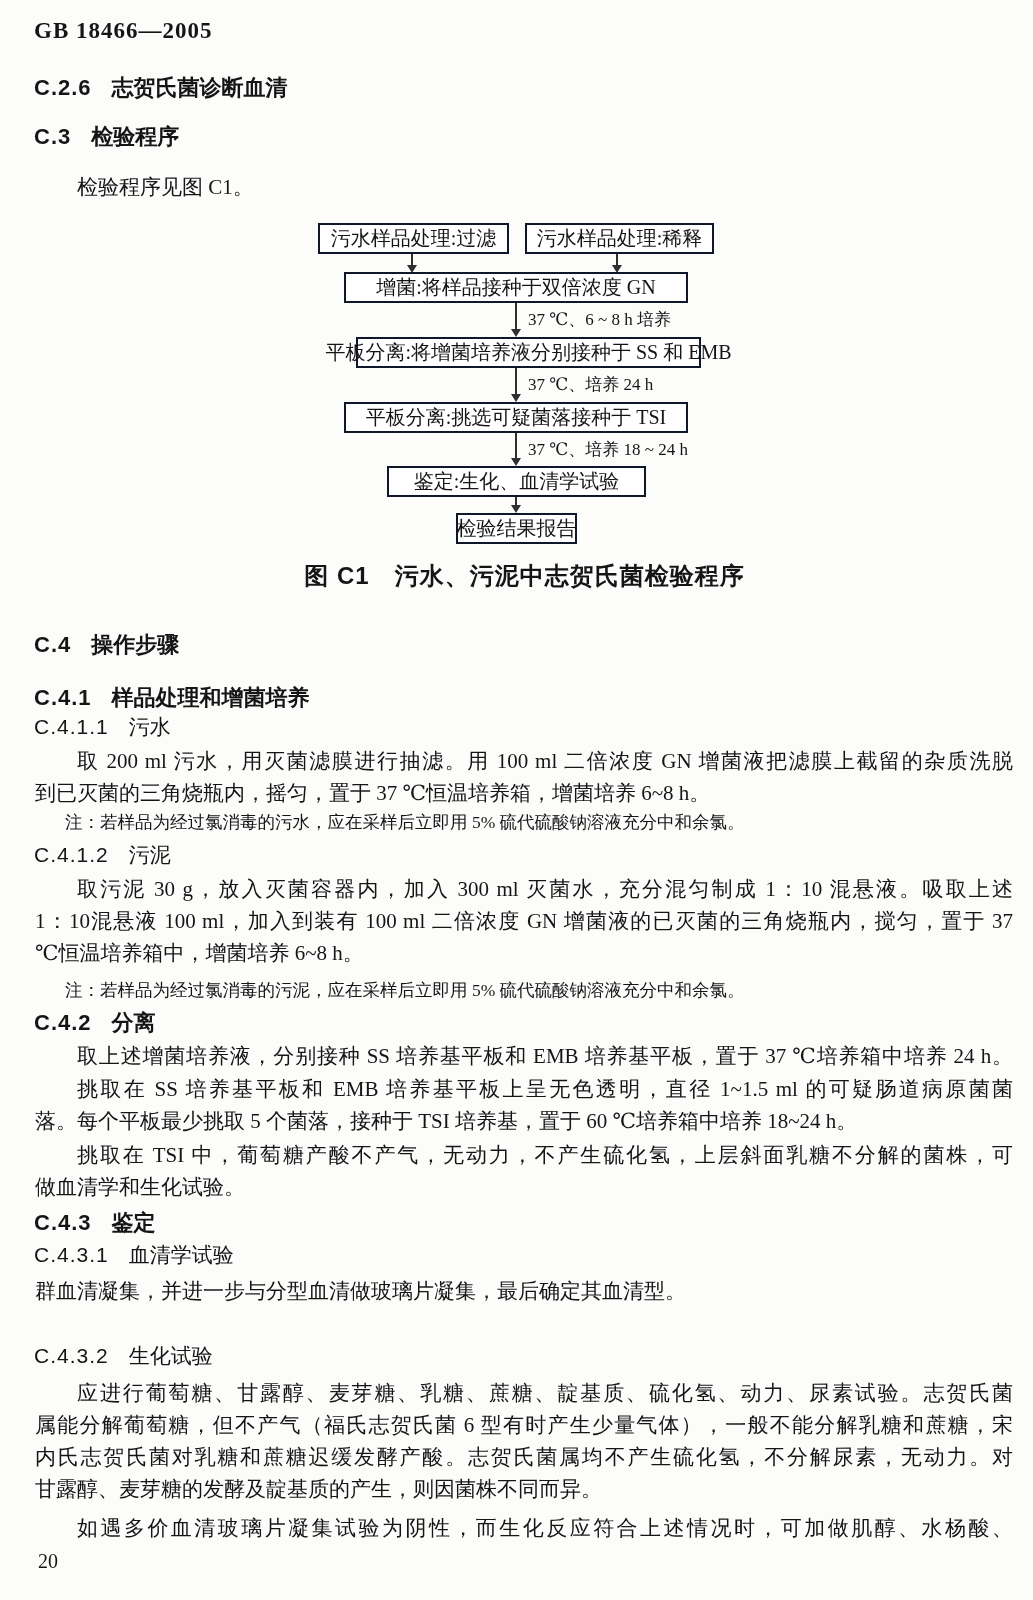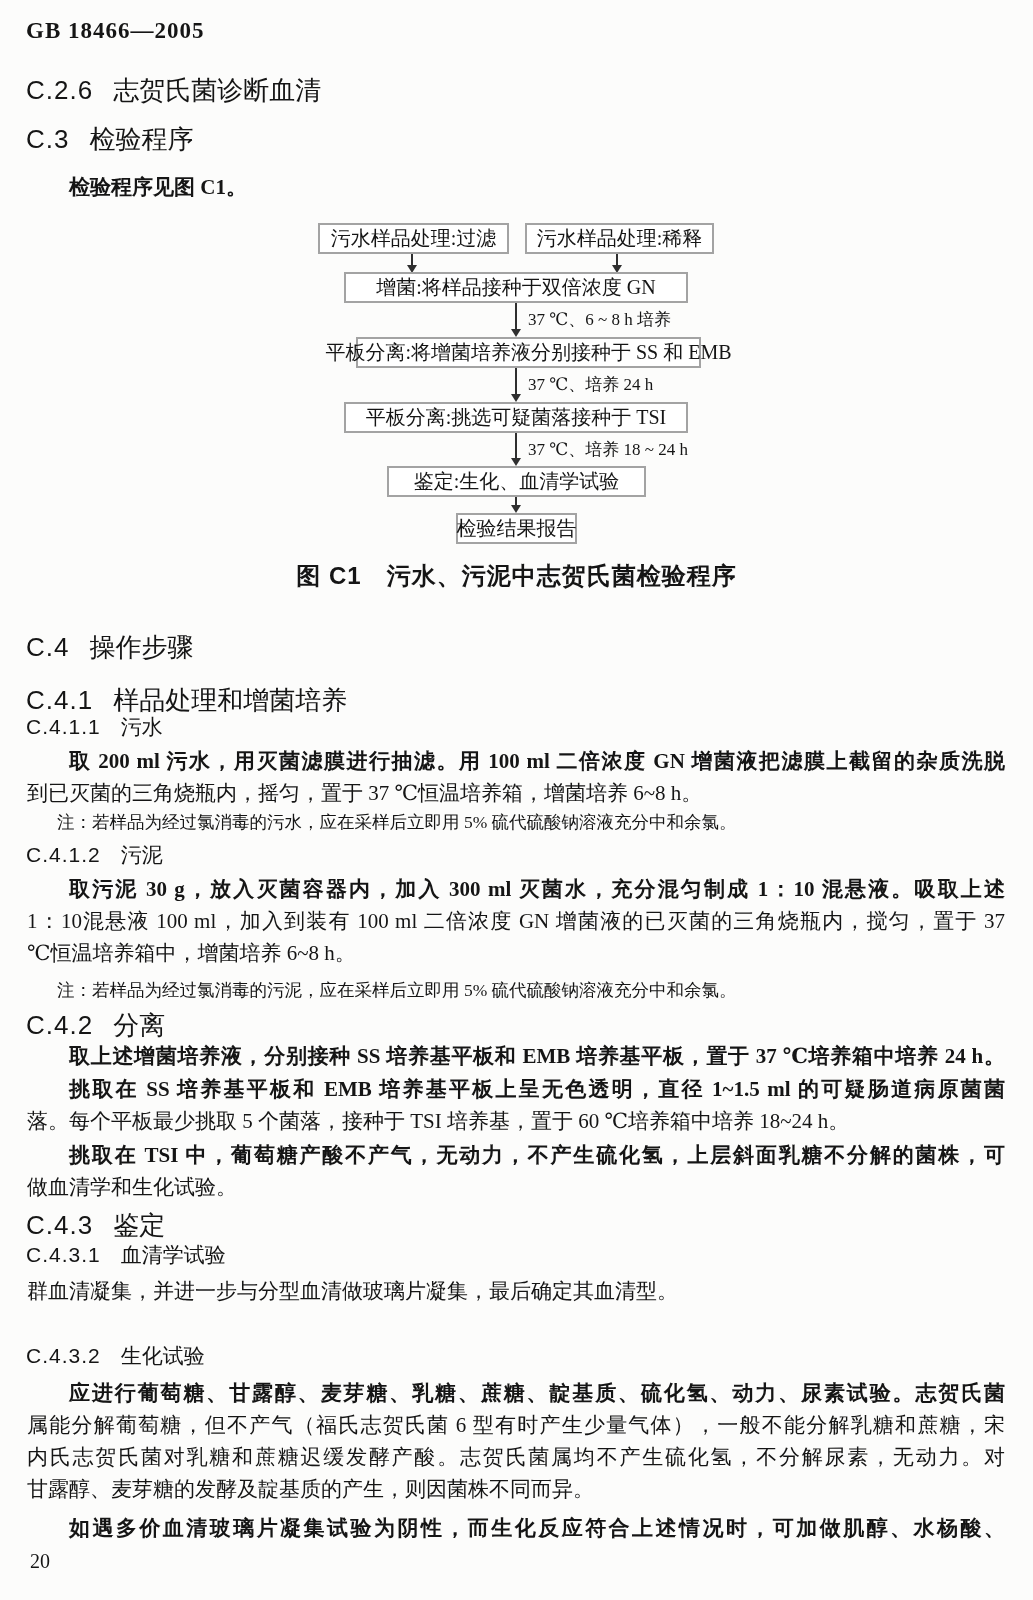--- a/index.html
+++ b/index.html
@@ -1,44 +1,44 @@
 <!DOCTYPE html>
 <html><head>
 <meta charset="utf-8">
 <style>
   html,body { margin:0; padding:0; background:#d9d9d9; }
   .page {
     position:relative; width:1033px; height:1600px; margin:0 auto;
     background:#fcfcfb; color:#151515; overflow:hidden;
     font-family:"Liberation Serif","DejaVu Serif",serif;
   }
-  .abs { position:absolute; }
+  .abs { position:absolute;margin-left:8px; }
 
   
   .doc-num { left:26px; top:18px; font-weight:bold; font-size:23px; letter-spacing:1px;
              font-family:"Liberation Serif","DejaVu Serif",serif; }
   .page-num { left:30px; top:1550px; font-size:20px; }
 
   
-  .heading { left:26px; white-space:nowrap; font-size:26px; font-weight:normal;
+  .heading { left:26px; white-space:nowrap; font-size:22px; font-weight:bold;
              font-family:"Liberation Sans","DejaVu Sans",sans-serif; }
   .heading .num { margin-right:20px; letter-spacing:1px; }
   .heading.l4 { font-weight:normal; font-size:21px; }
   .heading.l4 .title { font-family:"Liberation Serif","DejaVu Serif",serif; }
 
   
   .para { left:27px; width:978px; font-size:21px; }
   .para .line { height:32px; line-height:32px; }
   .para .line.fl { text-align:justify; text-align-last:justify; }
-  .para .line.ind { text-indent:2em;font-weight:bold; }
+  .para .line.ind { text-indent:2em; }
   .note { left:27px; width:978px; font-size:17.5px; padding-left:30px; box-sizing:border-box;
           height:26px; line-height:26px; }
 
   
-  .fc-box { position:absolute; box-sizing:border-box; border:2px solid #a3a3a3; background:#fff;
+  .fc-box { position:absolute; box-sizing:border-box; border:2px solid #0f172a; background:#fff;
             display:flex; align-items:center; justify-content:center;
             font-size:20px; white-space:nowrap; }
   .fc-label { position:absolute; font-size:17px; white-space:nowrap; }
   .fc-arrow { position:absolute; width:0; border-left:2px solid #2f2f2f; }
   .fc-arrow::after { content:""; position:absolute; left:-6px; bottom:-8px; width:0; height:0;
             border:5px solid transparent; border-top:8px solid #2f2f2f; border-bottom:none; }
   .fig-caption { left:0; top:560px; width:1033px; text-align:center; font-weight:bold; font-size:24px;
             font-family:"Liberation Sans","DejaVu Sans",sans-serif; letter-spacing:1px; }
 </style>
 </head>

